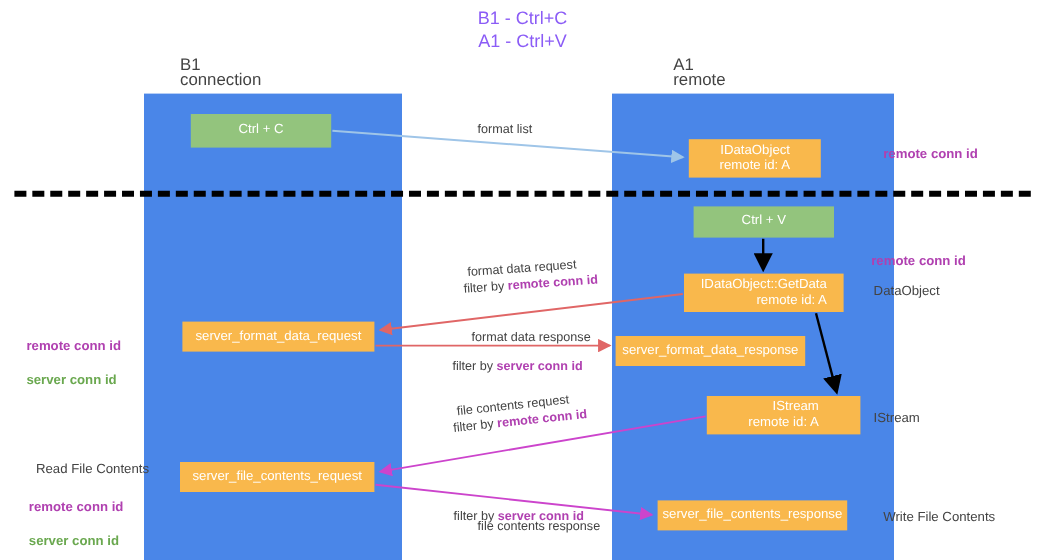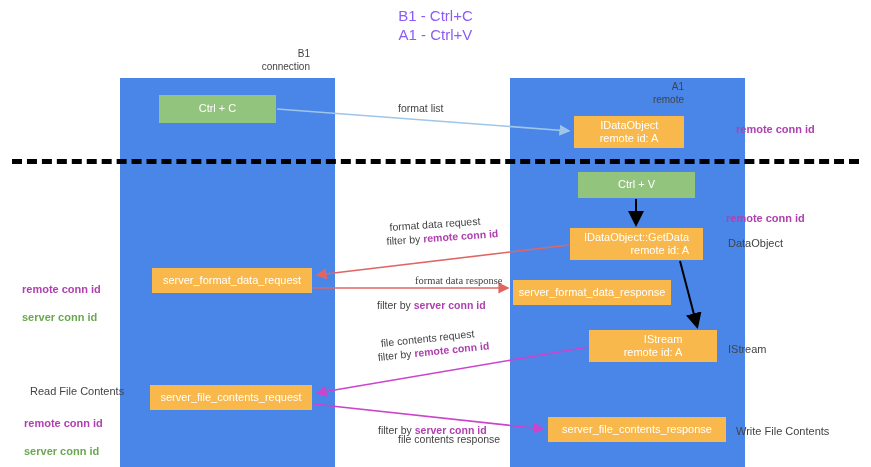--- a/index.html
+++ b/index.html
@@ -16,44 +16,44 @@
   #lane-b1{left:120px;top:78px;width:215px;height:389px;}
   #lane-a1-wide{left:510px;top:78px;width:235px;height:389px;}
 
   
   .title{
     position:absolute;left:0;top:6px;width:871px;
     text-align:center;font-size:15px;color:#8b5cf6;line-height:19px;
     white-space:pre-line;
   }
   .lane-head{
-    position:absolute;text-align:right;font-size:10px;
+    position:absolute;text-align:left;font-size:14px;
     color:#434343;line-height:13px;white-space:pre-line;
   }
   #head-b1{left:150px;top:47px;width:160px;}
-  #head-a1{left:524px;top:47px;width:160px;margin-top:33px;}
+  #head-a1{left:561px;top:47px;width:160px;}
 
   
   .node{
     position:absolute;display:flex;align-items:center;justify-content:center;
     text-align:right;color:#ffffff;font-size:11px;line-height:13.5px;
     white-space:pre-line;box-sizing:border-box;padding:2px 4px;
   }
   .green{background:#93c47d;}
   .orange{background:#f9b84c;}
 
   #n-ctrlc{left:159px;top:95px;width:117px;height:28px;}
   #n-idataobject{left:574px;top:116px;width:110px;height:32px;}
   #n-ctrlv{left:578px;top:172px;width:117px;height:26px;}
   #n-getdata{left:570px;top:228px;width:133px;height:32px;}
   #n-fmt-req{left:152px;top:268px;width:160px;height:25px;}
   #n-fmt-res{left:513px;top:280px;width:158px;height:25px;}
   #n-istream{left:589px;top:330px;width:128px;height:32px;}
   #n-file-req{left:150px;top:385px;width:162px;height:25px;}
-  #n-file-res{left:548px;top:417px;width:178px;height:25px;}
+  #n-file-res{left:548px;top:417px;width:158px;height:25px;}
 
   
   #divider{
     position:absolute;left:12px;top:159px;width:847px;height:0;
     border-top:5px dashed #000000;
   }
 
   
   .side{
     position:absolute;font-size:11px;line-height:14px;white-space:pre-line;
@@ -72,21 +72,21 @@
   #s-left-bot{left:24px;top:402px;}
 
   
   .elabel{
     position:absolute;font-size:10.5px;line-height:14px;color:#434343;
     white-space:nowrap;
   }
   #l-formatlist{left:398px;top:101px;}
   #l-fdreq{left:389px;top:220px;transform:rotate(-4deg);transform-origin:left top;}
   #l-fdreq2{left:386px;top:234px;transform:rotate(-4deg);transform-origin:left top;}
-  #l-fdres{left:415px;top:274px;font-family:Liberation Serif, serif;}
+  #l-fdres{left:393px;top:274px;}
   #l-fdres2{left:377px;top:298px;}
   #l-fcreq{left:380px;top:336px;transform:rotate(-6deg);transform-origin:left top;}
   #l-fcreq2{left:377px;top:350px;transform:rotate(-6deg);transform-origin:left top;}
   #l-fcres{left:398px;top:399px;margin-top:33px;}
   #l-fcres2{left:378px;top:423px;}
 
   svg#wires{position:absolute;left:0;top:0;width:871px;height:467px;}
 </style>
 </head>
 <body>

